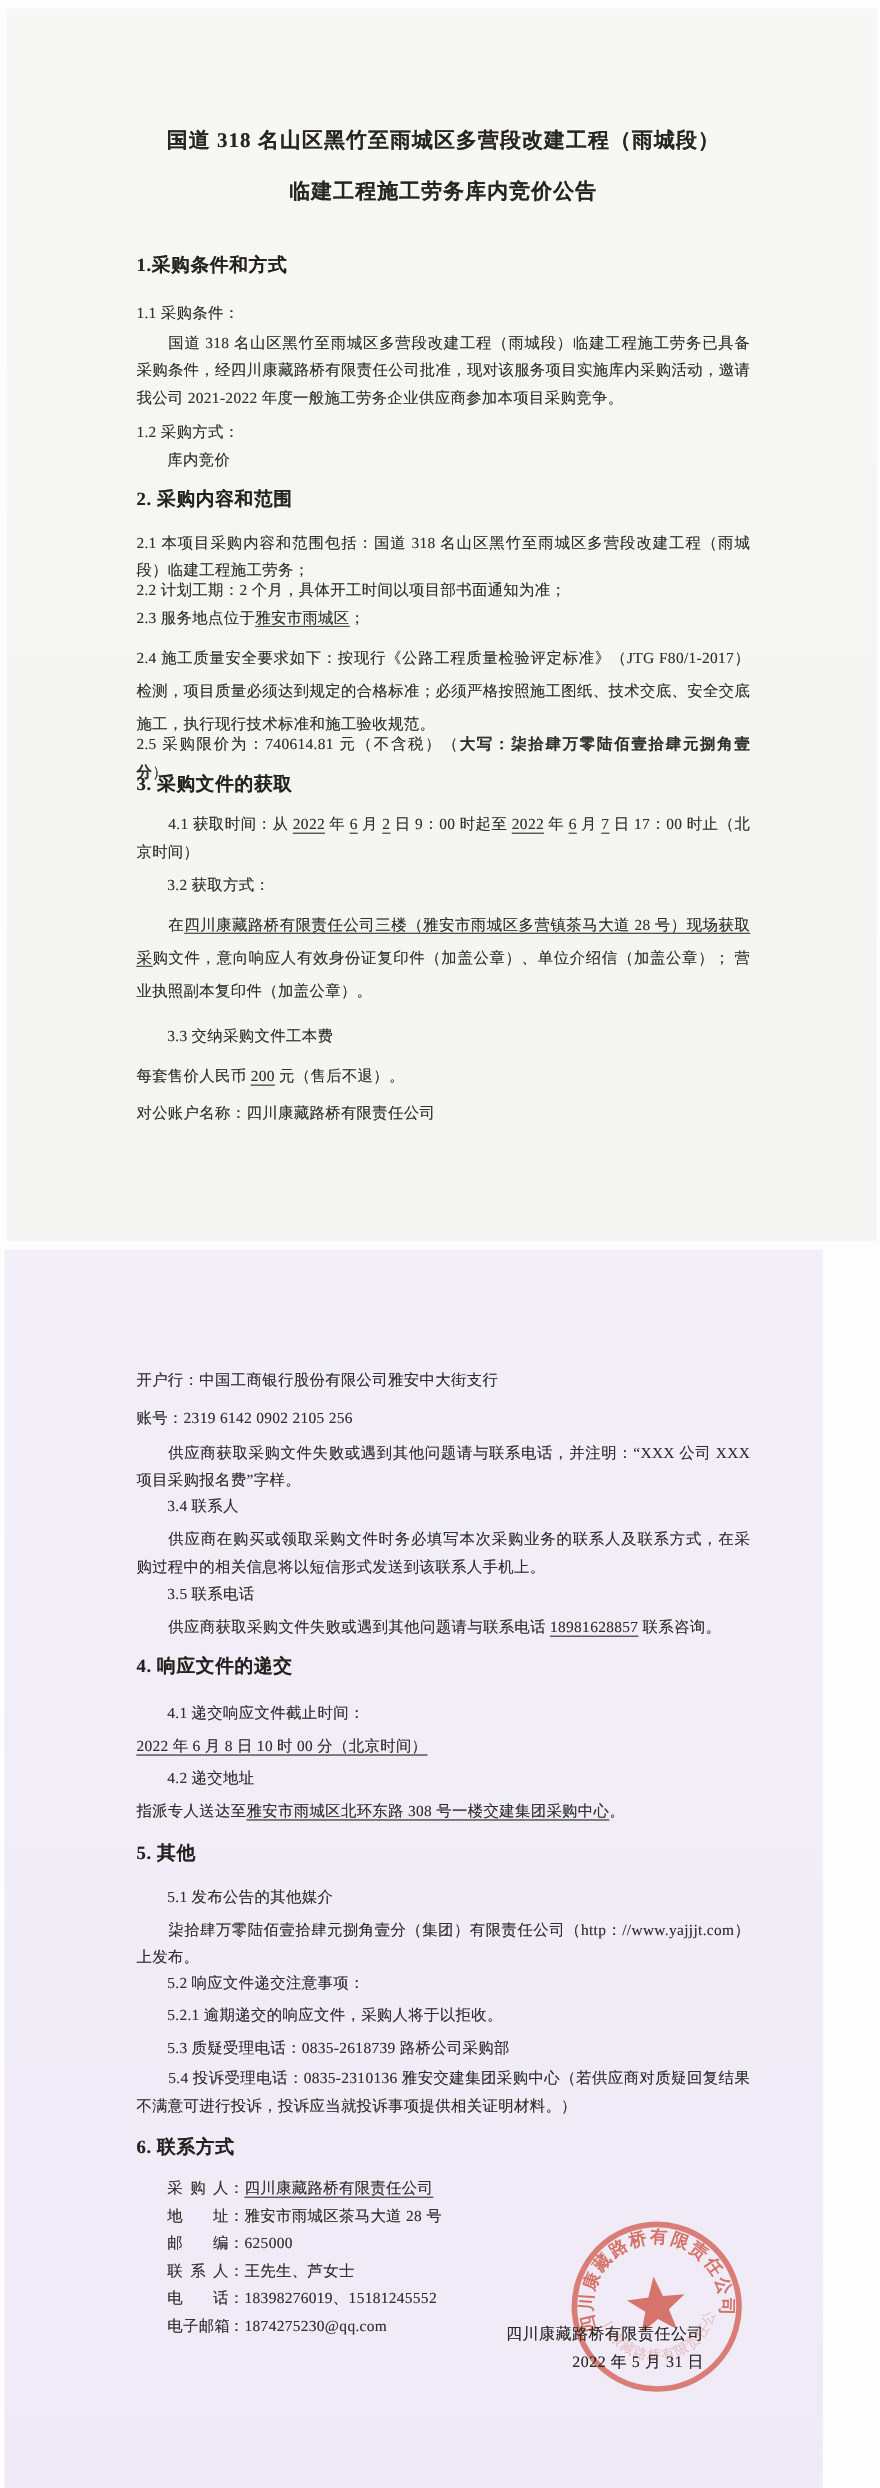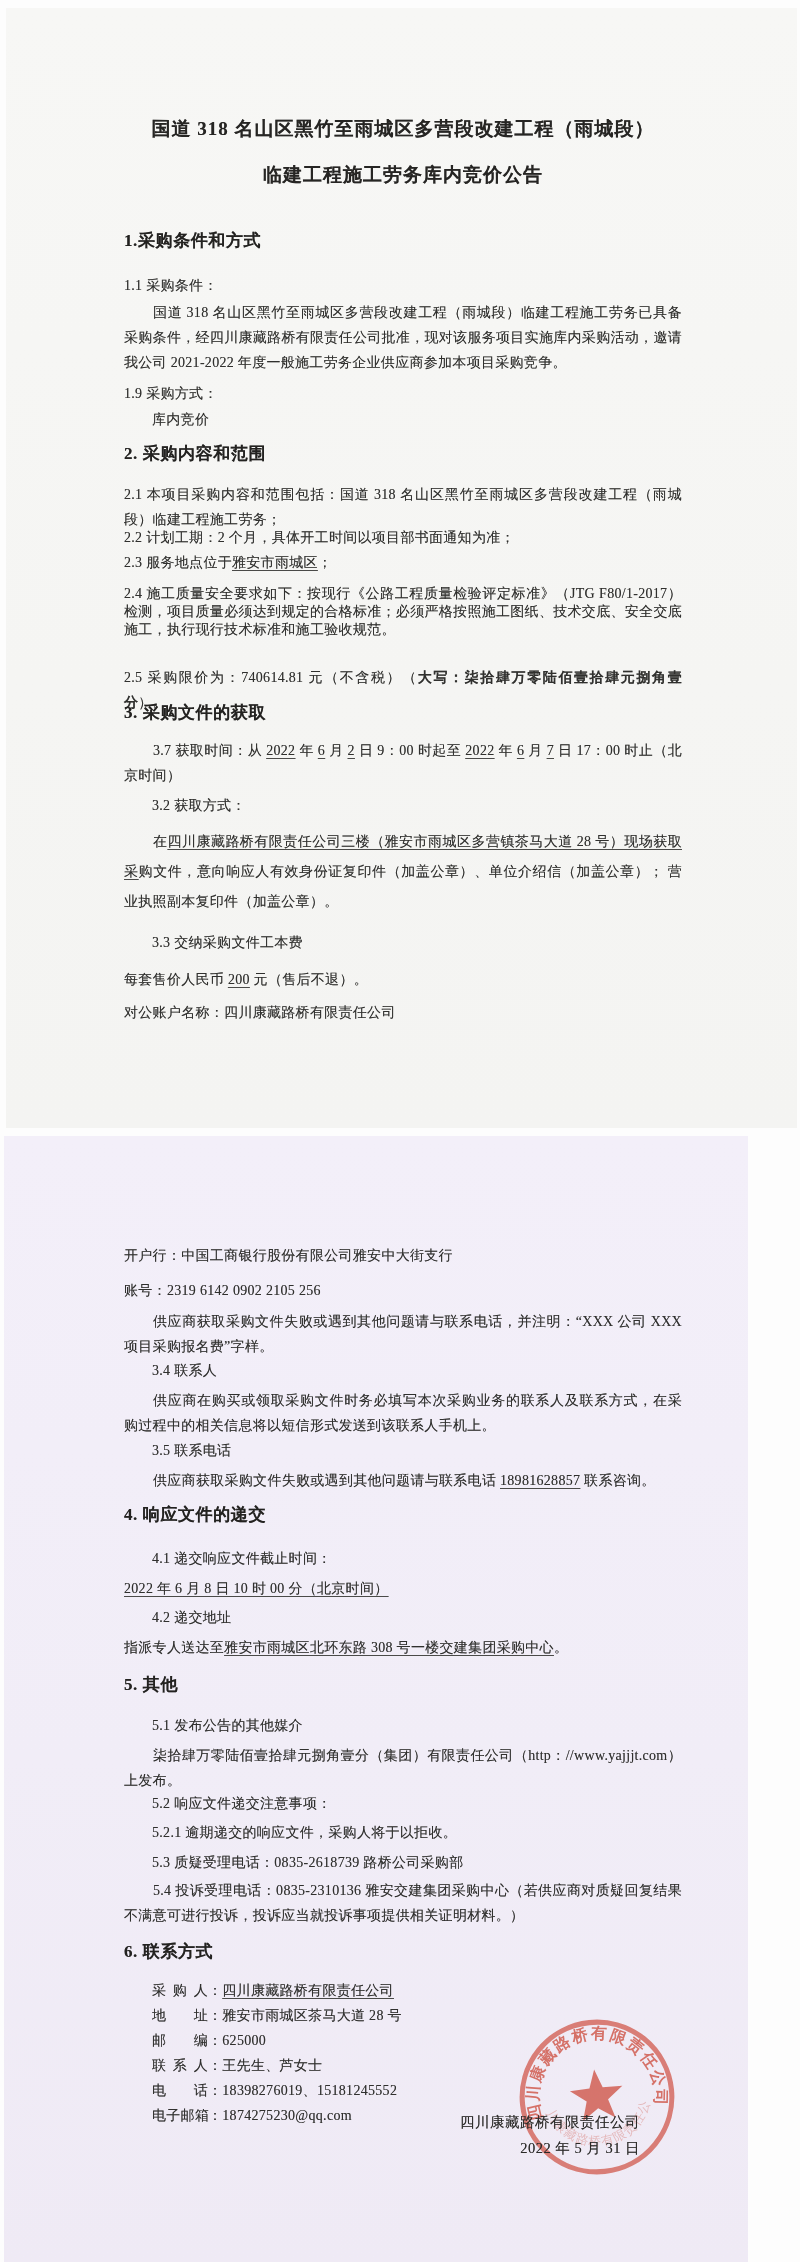--- a/index.html
+++ b/index.html
@@ -34,21 +34,21 @@
   .ind{left:146px !important;width:530px;}
   #page2 .ind{left:148px !important;}
   .title{
     text-align:center;font-weight:bold;font-size:19px;line-height:28px;
     letter-spacing:1px;color:#262523;text-shadow:0 0 .6px rgba(30,30,30,.55);
   }
   .h{
     font-weight:bold;font-size:17px;line-height:26px;
     letter-spacing:.6px;color:#232220;text-shadow:0 0 .6px rgba(25,25,25,.5);
   }
-  .lh26{line-height:18px;}
+  .lh26{line-height:30px;}
   .lh30{line-height:30px;}
   .u{
     text-decoration:underline;
     text-underline-offset:3px;
     text-decoration-thickness:1px;
     text-decoration-color:#4a4a48;
   }
   .bd{font-weight:bold;}
   .u-pad{padding-right:14px;}
   .contact-row{white-space:nowrap;}
@@ -78,32 +78,32 @@
 <body>
 
 <div class="page" id="page1">
 
   <div class="blk title" style="top:107px">国道 318 名山区黑竹至雨城区多营段改建工程（雨城段）</div>
   <div class="blk title" style="top:153px">临建工程施工劳务库内竞价公告</div>
 
   <div class="blk h" style="top:220px">1.采购条件和方式</div>
   <div class="blk" style="top:265px">1.1 采购条件：</div>
   <div class="blk ti" style="top:292px">国道 318 名山区黑竹至雨城区多营段改建工程（雨城段）临建工程施工劳务已具备采购条件，经四川康藏路桥有限责任公司批准，现对该服务项目实施库内采购活动，邀请我公司 2021-2022 年度一般施工劳务企业供应商参加本项目采购竞争。</div>
-  <div class="blk" style="top:373px">1.9 采购方式：</div>
+  <div class="blk" style="top:373px">1.2 采购方式：</div>
   <div class="blk ind" style="top:399px">库内竞价</div>
 
   <div class="blk h" style="top:433px">2. 采购内容和范围</div>
   <div class="blk" style="top:474px">2.1 本项目采购内容和范围包括：国道 318 名山区黑竹至雨城区多营段改建工程（雨城段）临建工程施工劳务；</div>
   <div class="blk" style="top:517px">2.2 计划工期：2 个月，具体开工时间以项目部书面通知为准；</div>
   <div class="blk" style="top:542px"><span>2.3 服务地点位于</span><span class="u">雅安市雨城区</span><span>；</span></div>
   <div class="blk lh26" style="top:577px">2.4 施工质量安全要求如下：按现行《公路工程质量检验评定标准》（JTG F80/1-2017）检测，项目质量必须达到规定的合格标准；必须严格按照施工图纸、技术交底、安全交底施工，执行现行技术标准和施工验收规范。</div>
   <div class="blk" style="top:657px"><span>2.5 采购限价为：740614.81 元（不含税）（</span><span class="bd">大写：柒拾肆万零陆佰壹拾肆元捌角壹分</span><span>）。</span></div>
 
   <div class="blk h" style="top:692px">3. 采购文件的获取</div>
-  <div class="blk ti" style="top:730px"><span>3.7 获取时间：从 </span><span class="u">2022</span><span> 年 </span><span class="u">6</span><span> 月 </span><span class="u">2</span><span> 日 9：00 时起至 </span><span class="u">2022</span><span> 年 </span><span class="u">6</span><span> 月 </span><span class="u">7</span><span> 日 17：00 时止（北京时间）</span></div>
+  <div class="blk ti" style="top:730px"><span>4.1 获取时间：从 </span><span class="u">2022</span><span> 年 </span><span class="u">6</span><span> 月 </span><span class="u">2</span><span> 日 9：00 时起至 </span><span class="u">2022</span><span> 年 </span><span class="u">6</span><span> 月 </span><span class="u">7</span><span> 日 17：00 时止（北京时间）</span></div>
   <div class="blk ind" style="top:785px">3.2 获取方式：</div>
   <div class="blk ti lh30" style="top:819px"><span>在</span><span class="u">四川康藏路桥有限责任公司三楼（雅安市雨城区多营镇茶马大道 28 号）现场获取采</span><span>购文件，意向响应人有效身份证复印件（加盖公章）、单位介绍信（加盖公章）； 营业执照副本复印件（加盖公章）。</span></div>
   <div class="blk ind" style="top:922px">3.3 交纳采购文件工本费</div>
   <div class="blk" style="top:959px"><span>每套售价人民币 </span><span class="u">200</span><span> 元（售后不退）。</span></div>
   <div class="blk" style="top:992px">对公账户名称：四川康藏路桥有限责任公司</div>
 
 </div>
 
 <div class="page" id="page2">
 

